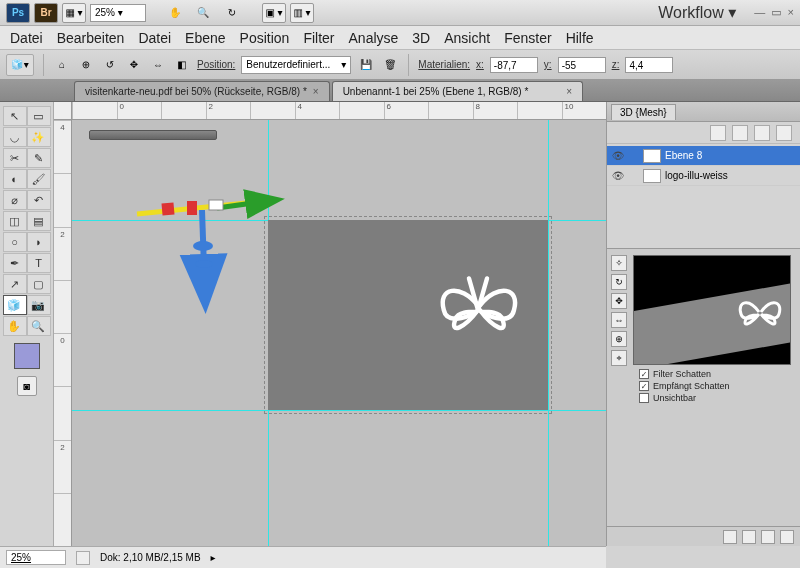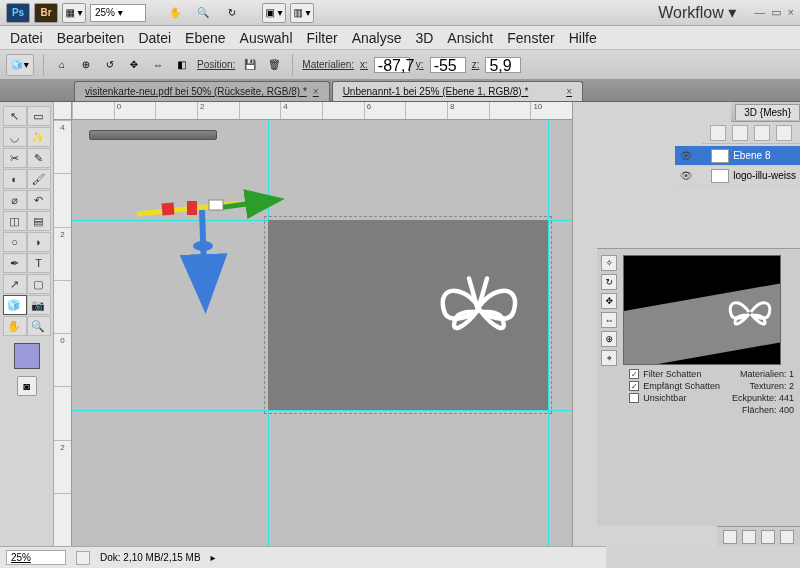--- a/index.html
+++ b/index.html
@@ -16,26 +16,26 @@
 
 .menubar { height:24px; background:#e6e6e6; border-bottom:1px solid #bbb; display:flex; align-items:center; padding:0 10px; gap:14px; font-size:14px; color:#222; }
 .menubar span { cursor:default; }
 
 
 .optbar { height:30px; background:linear-gradient(#d8d8d8,#c8c8c8); border-bottom:1px solid #999; display:flex; align-items:center; padding:0 6px; gap:6px; font-size:10px; }
 .optbar .tool-icon { width:28px; height:22px; background:#ddd; border:1px solid #aaa; border-radius:2px; display:inline-flex; align-items:center; justify-content:center; }
 .optbar .sep { width:1px; height:22px; background:#aaa; margin:0 3px; }
 .optbar .mini { width:18px; height:18px; display:inline-flex; align-items:center; justify-content:center; }
 .optbar .pos-field { width:110px; height:18px; background:#fff; border:1px solid #999; display:flex; align-items:center; padding:0 4px; font-size:10px; justify-content:space-between;}
-.optbar .coord { width:36px; height:16px; background:#fff; border:1px solid #999; display:inline-block; padding:0 3px; line-height:16px; font-size:16px; text-align:left; }
+.optbar .coord { width:48px; height:16px; background:#fff; border:1px solid #999; display:inline-block; padding:0 3px; line-height:16px; font-size:10px; text-align:left; }
 .optbar label { color:#333;text-decoration:underline; }
 
 
 .doctabs { height:22px; background:linear-gradient(#9a9a9a,#888); display:flex; align-items:flex-end; padding-left:74px; border-bottom:1px solid #666; }
-.doctab { height:20px; padding:0 10px; border:1px solid #666; border-bottom:none; border-radius:3px 3px 0 0; display:flex; align-items:center; gap:6px; font-size:10px; margin-right:2px;text-decoration:underline; }
+.doctab { height:20px; padding:0 10px; border:1px solid #666; border-bottom:none; border-radius:3px 3px 0 0; display:flex; align-items:center; gap:6px; font-size:10px; margin-right:2px; }
 .doctab.inactive { background:#b0b0b0; color:#222; }
 .doctab.active { background:#d4d4d4; color:#111;gap:38px; }
 .doctab .close { color:#555; }
 
 
 .main { position:absolute; top:102px; left:0; right:0; bottom:22px; display:flex; }
 .tools { width:54px; background:#d4d4d4; border-right:1px solid #aaa; display:flex; flex-direction:column; align-items:center; padding:4px 2px; gap:1px; }
 .tool-row { display:flex; gap:0; }
 .tool { width:24px; height:20px; background:#ddd; border:1px solid #bbb; display:flex; align-items:center; justify-content:center; font-size:11px; color:#333; position:relative; }
 .tool.sel { background:#fff; border:1px solid #555; }
@@ -51,21 +51,21 @@
 .ruler-corner { position:absolute; top:0; left:0; width:18px; height:18px; background:#eee; border-right:1px solid #999; border-bottom:1px solid #999; }
 .view { position:absolute; top:18px; left:18px; right:0; bottom:0; background:#c0c0c0; }
 .guide-h { position:absolute; left:0; right:0; height:1px; background:#2ee5e5; }
 .guide-v { position:absolute; top:0; bottom:0; width:1px; background:#2ee5e5; }
 .bbox { position:absolute; border:1px dashed #888; }
 .artwork { position:absolute; left:196px; top:100px; width:280px; height:190px; background:#7d7d7d; }
 .butterfly { position:absolute; right:25px; top:45px; }
 .slider-widget { position:absolute; top:10px; left:17px; width:128px; height:10px; background:linear-gradient(#888,#666); border:1px solid #555; border-radius:2px;}
 
 
-.rightpanel { width:228px; background:#d4d4d4; border-left:1px solid #999; display:flex; flex-direction:column;align-items:flex-end; }
+.rightpanel { width:194px; background:#d4d4d4; border-left:1px solid #999; display:flex; flex-direction:column; }
 .panel-tab { height:20px; background:linear-gradient(#ccc,#bbb); border-bottom:1px solid #999; display:flex; align-items:center; }
 .panel-tab .tabname { background:#ddd; padding:2px 8px; border:1px solid #999; border-bottom:none; font-size:10px; margin-left:4px; }
 .panel-tools { height:22px; display:flex; align-items:center; justify-content:flex-end; gap:6px; padding:0 8px; border-bottom:1px solid #bbb; }
 .panel-tools .pt { width:16px; height:16px; border:1px solid #aaa; background:#eee; }
 .layers { padding:2px 0; }
 .layer-row { height:20px; display:flex; align-items:center; gap:4px; padding:0 4px; border-bottom:1px solid #ccc; font-size:10px;}
 .layer-row.sel { background:#3a77d0; color:#fff; }
 .eye { width:14px; height:14px; display:flex; align-items:center; justify-content:center; color:#444; }
 .layer-row.sel .eye { color:#444; }
 .thumb { width:18px; height:14px; background:#fff; border:1px solid #999; }
@@ -111,49 +111,53 @@
     <span>▭</span>
     <span>×</span>
   </div>
 </div>
 
 <div class="menubar">
   <span>Datei</span>
   <span>Bearbeiten</span>
   <span>Datei</span>
   <span>Ebene</span>
-  <span>Auswahl</span>
+  <span>Position</span>
   <span>Filter</span>
   <span>Analyse</span>
   <span>3D</span>
   <span>Ansicht</span>
   <span>Fenster</span>
   <span>Hilfe</span>
 </div>
 
 <div class="optbar">
   <div class="tool-icon">🧊▾</div>
   <div class="sep"></div>
   <div class="mini">⌂</div>
   <div class="mini">⊕</div>
   <div class="mini">↺</div>
   <div class="mini">✥</div>
   <div class="mini">⇔</div>
   <div class="mini">◧</div>
   <label>Position:</label>
+  <div class="pos-field">
+      <span>Benutzerdefiniert...</span>
+      <span>▾</span>
+    </div>
   <div class="mini">💾</div>
   <div class="mini">🗑</div>
   <div class="sep"></div>
   <label>Materialien:</label>
   <label>x:</label>
   <span class="coord">-87,7</span>
   <label>y:</label>
   <span class="coord">-55</span>
   <label>z:</label>
-  <span class="coord">5,9</span>
+  <span class="coord">4,4</span>
 </div>
 
 <div class="doctabs">
   <div class="doctab inactive">
     <span>visitenkarte-neu.pdf bei 50% (Rückseite, RGB/8) *</span>
     <span class="close">×</span>
   </div>
   <div class="doctab active">
     <span>Unbenannt-1 bei 25% (Ebene 1, RGB/8) *</span>
     <span class="close">×</span>
@@ -332,26 +336,20 @@
             </div>
           <div class="chk">
               <span class="box">✓</span>
               <span>Empfängt Schatten</span>
             </div>
           <div class="chk">
               <span class="box"></span>
               <span>Unsichtbar</span>
             </div>
         </div>
-        <div class="col" style="text-align:right">
-          <div><span>Materialien:</span> <span>1</span></div>
-          <div><span>Texturen:</span> <span>2</span></div>
-          <div><span>Eckpunkte:</span> <span>441</span></div>
-          <div><span>Flächen:</span> <span>400</span></div>
-        </div>
       </div>
     </div>
     <div class="panel-footer">
       <div></div>
       <div></div>
       <div></div>
       <div></div>
     </div>
   </div>
 </div>

